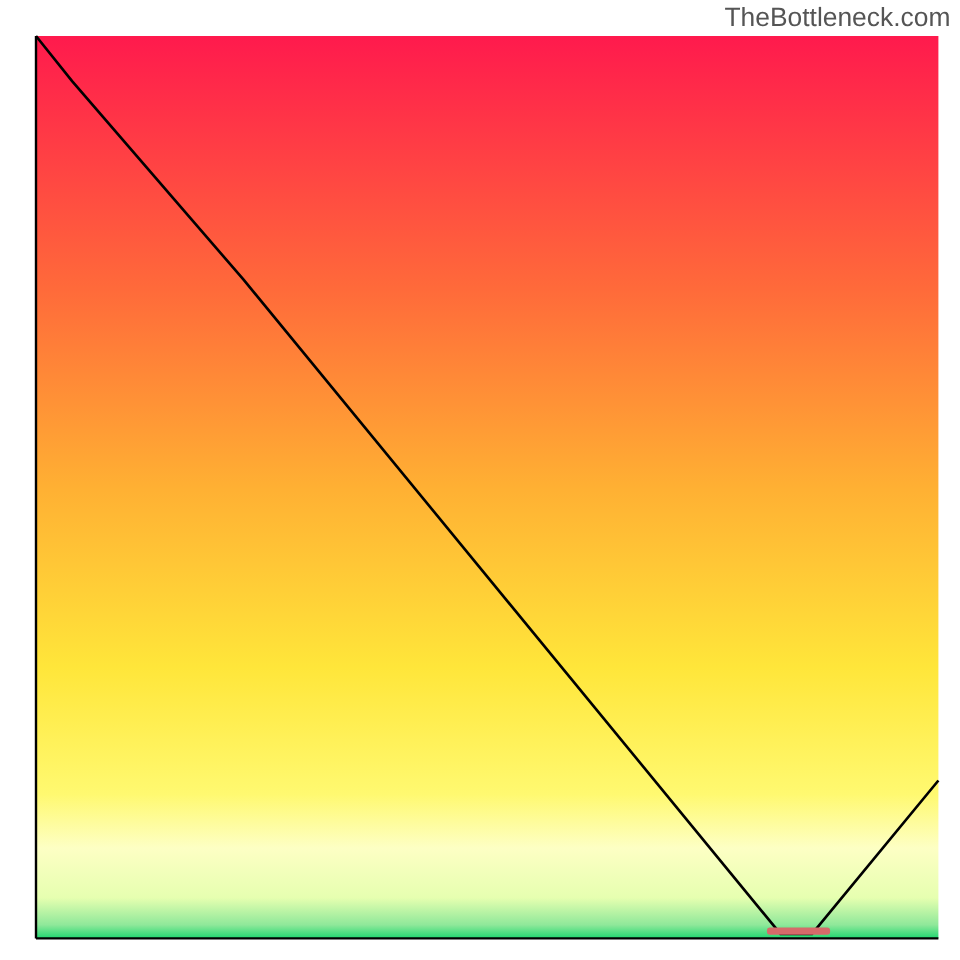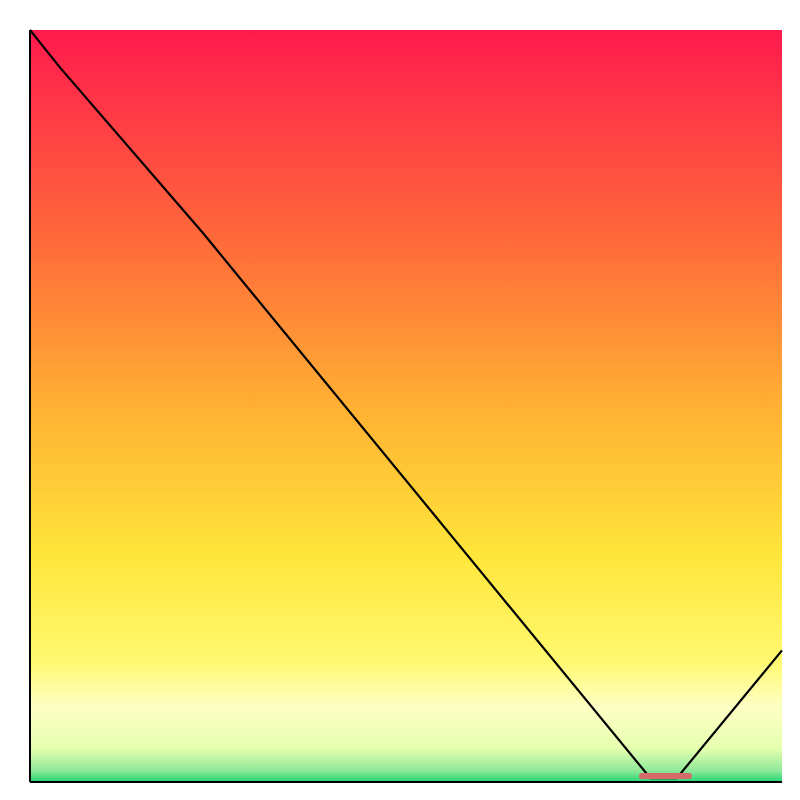--- a/index.html
+++ b/index.html
@@ -26,20 +26,21 @@
     z-index: 10;
   }
   svg {
     display: block;
   }
 </style>
 </head>
 <body>
 
 <div class="chart-wrap">
+  <div class="watermark">TheBottleneck.com</div>
   <svg id="chart-svg" width="800" height="800">
     <defs>
       <linearGradient id="bg-grad" x1="0" y1="0" x2="0" y2="1">
           <stop offset="0%" stop-color="#ff1a4d"></stop>
           <stop offset="28.000000000000004%" stop-color="#ff6a3a"></stop>
           <stop offset="50%" stop-color="#ffb033"></stop>
           <stop offset="70%" stop-color="#ffe63a"></stop>
           <stop offset="84%" stop-color="#fff970"></stop>
           <stop offset="90%" stop-color="#fdffc4"></stop>
           <stop offset="95.5%" stop-color="#e6ffb0"></stop>

